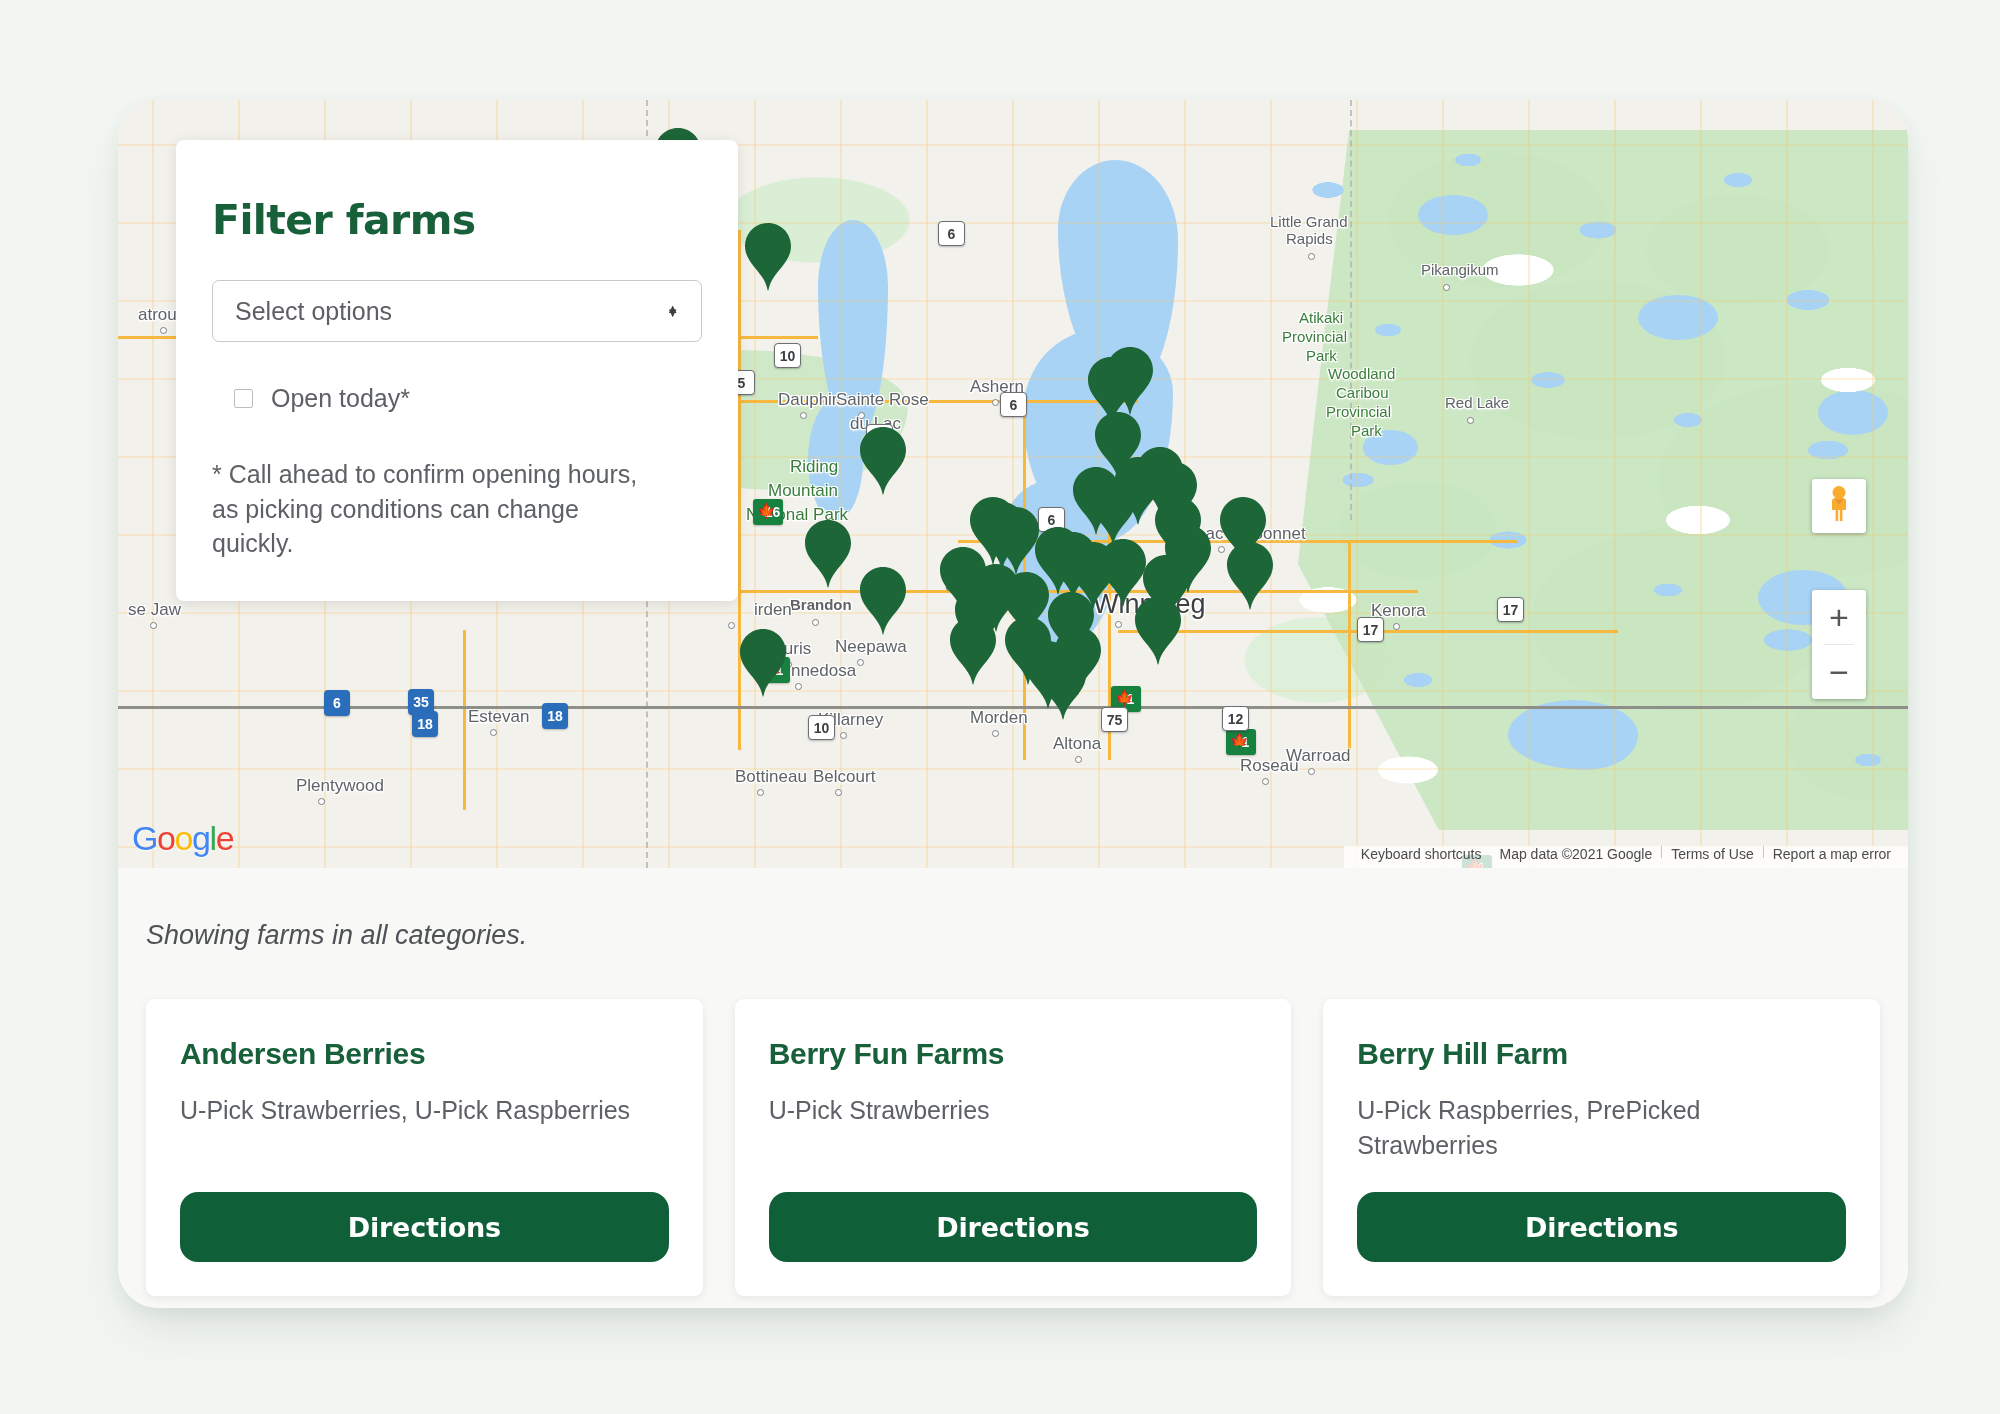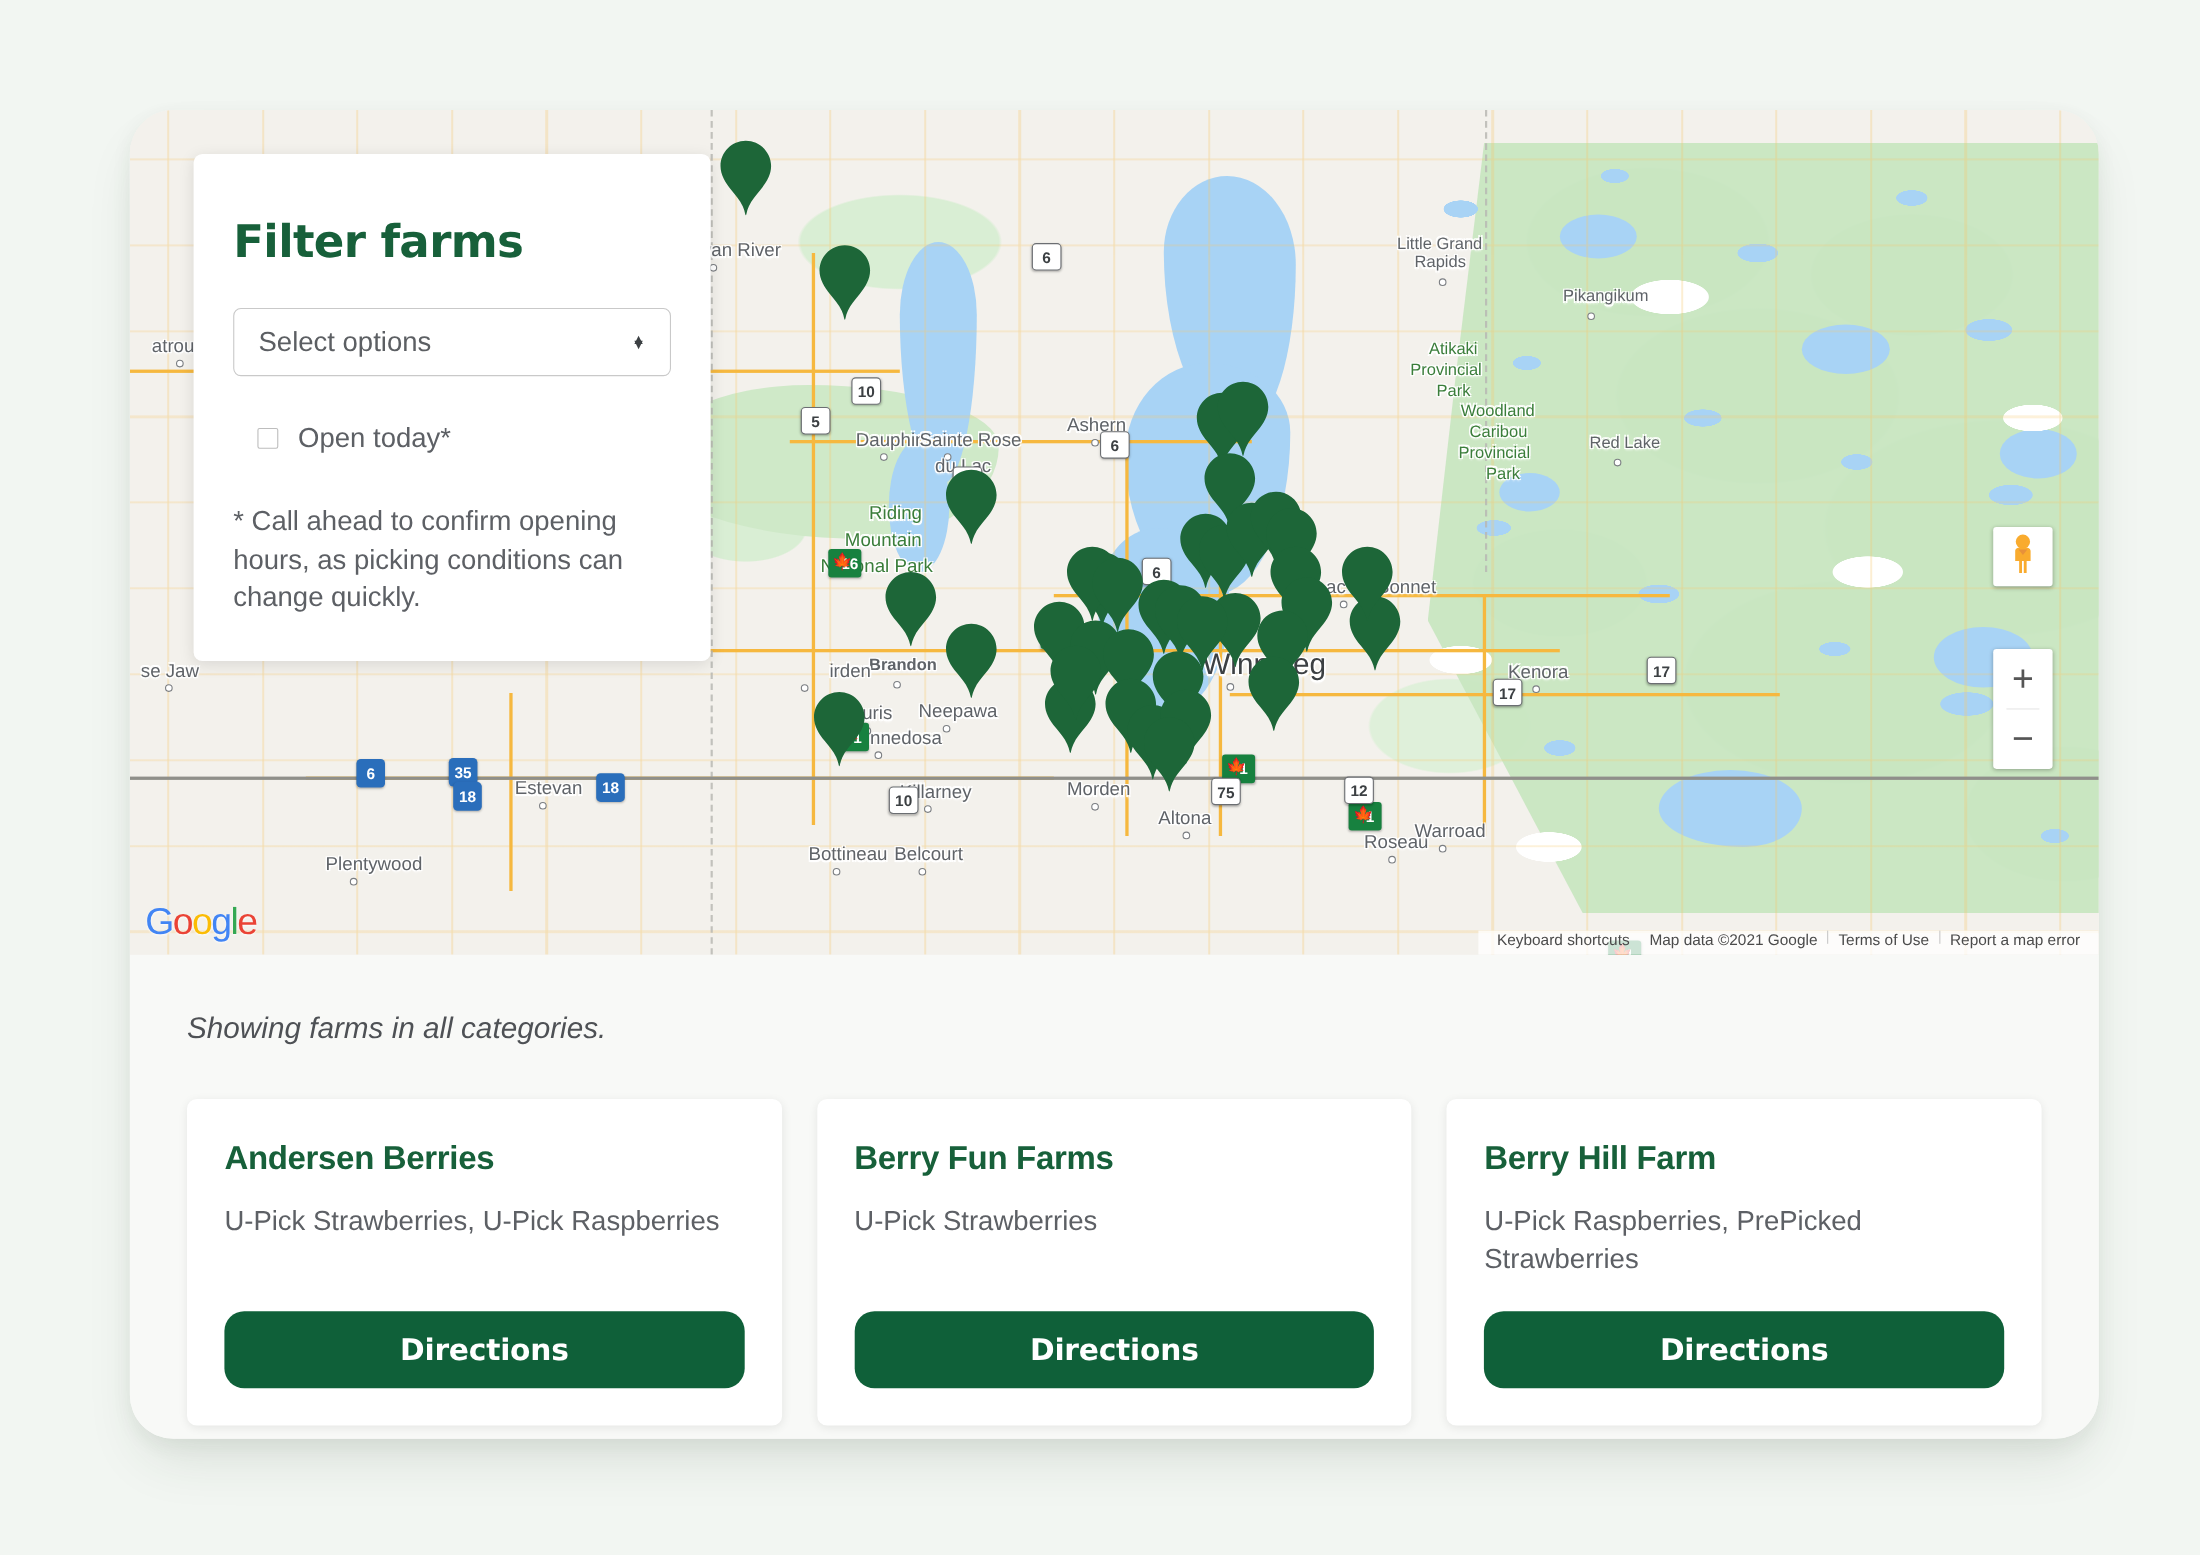--- a/index.html
+++ b/index.html
@@ -282,21 +282,21 @@
     color: #4b4b4b;
     font-family: "Liberation Sans", sans-serif;
   }
   .map-attrib span { padding: 0 9px; }
   .map-attrib .sep { width: 1px; height: 12px; background: #c8c8c8; padding: 0; }
 
   
   .filter-panel {
     position: absolute;
     left: 58px; top: 40px;
-    width: 470px;
+    width: 562px;
     background: #fff;
     border-radius: 8px;
     box-shadow: 0 3px 14px rgba(0,0,0,.10);
     padding: 56px 36px 40px 36px;
     z-index: 30;
   }
   .filter-title {
     font-family: "DejaVu Sans", sans-serif;
     font-weight: 700;
     font-size: 41px;
@@ -361,21 +361,21 @@
     max-width: 430px;
   }
 
   
   .results {
     position: absolute;
     left: 0; top: 768px;
     width: 1790px;
     height: 440px;
     background: #f8f9f7;
-    padding: 0 52px;
+    padding: 0 28px;
   }
   .showing {
     margin-top: 52px;
     margin-left: 0;
     font-size: 27px;
     font-style: italic;
     color: #4e5155;
     font-family: "Liberation Sans", sans-serif;
   }
   .cards {

